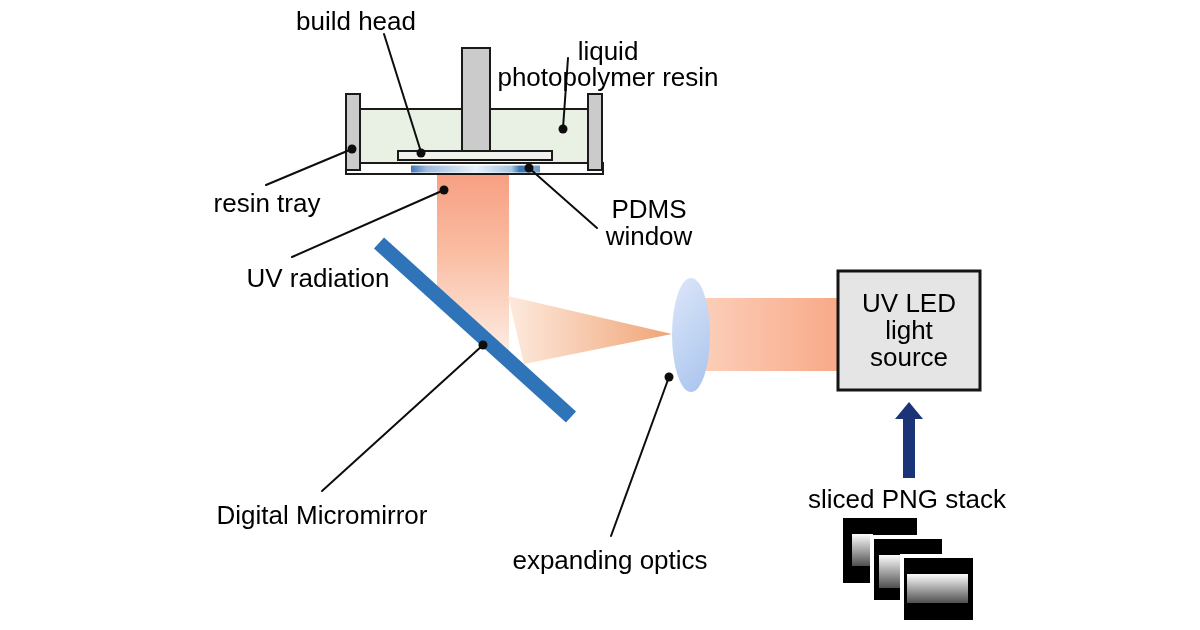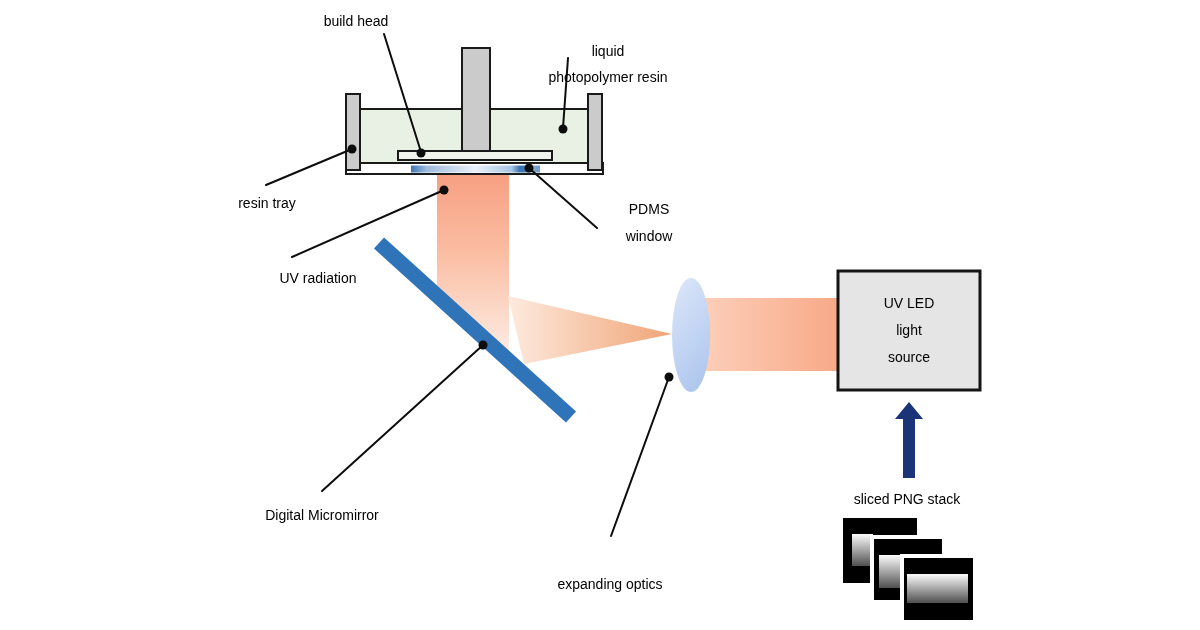--- a/index.html
+++ b/index.html
@@ -3,21 +3,21 @@
 <meta charset="utf-8">
 <style>
   html,body{margin:0;padding:0;background:#ffffff;}
   .stage{
     position:relative;width:1200px;height:630px;background:#ffffff;overflow:hidden;
     font-family:"Liberation Sans","DejaVu Sans",sans-serif;color:#000;
   }
   .stage svg{position:absolute;left:0;top:0;}
   .lbl{
     position:absolute;transform:translateX(-50%);
-    font-size:14px;line-height:26px;text-align:center;white-space:nowrap;color:#000;
+    font-size:26px;line-height:26px;text-align:center;white-space:nowrap;color:#000;
   }
   .lbl span{display:block;}
   .lbl-pdms{line-height:27px;}
   .lbl-uvled{line-height:27px;}
 </style>
 </head>
 <body>
 
 <div class="stage">
 
@@ -132,21 +132,21 @@
 
   <div class="lbl lbl-pdms" style="left:649px;top:196px;">
     <span>PDMS</span>
     <span>window</span>
   </div>
 
   <div class="lbl" style="left:322px;top:502px;">
     <span>Digital Micromirror</span>
   </div>
 
-  <div class="lbl" style="left:610px;top:571px;text-align:center;">expanding optics</div>
+  <div class="lbl" style="left:610px;top:547px;text-align:center;">expanding optics</div>
 
   <div class="lbl lbl-uvled" style="left:909px;top:290px;">
     <span>UV LED</span>
     <span>light</span>
     <span>source</span>
   </div>
 
   <div class="lbl" style="left:907px;top:486px;">sliced PNG stack</div>
 
 </div>

